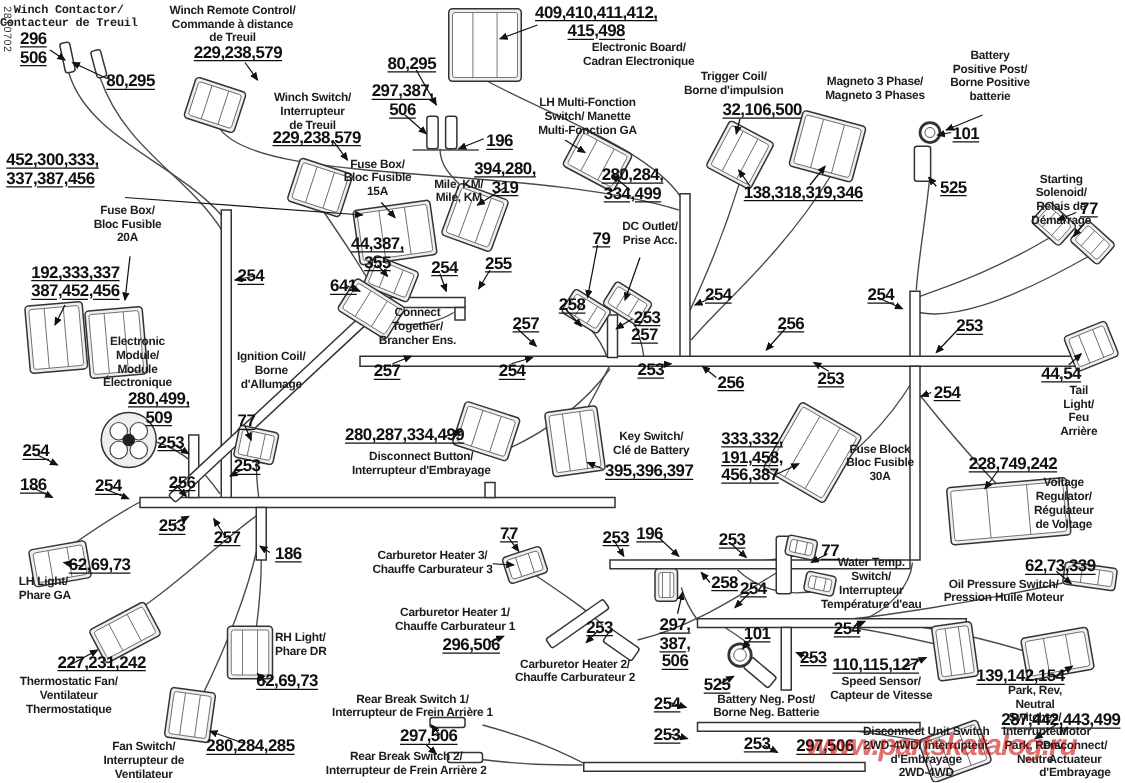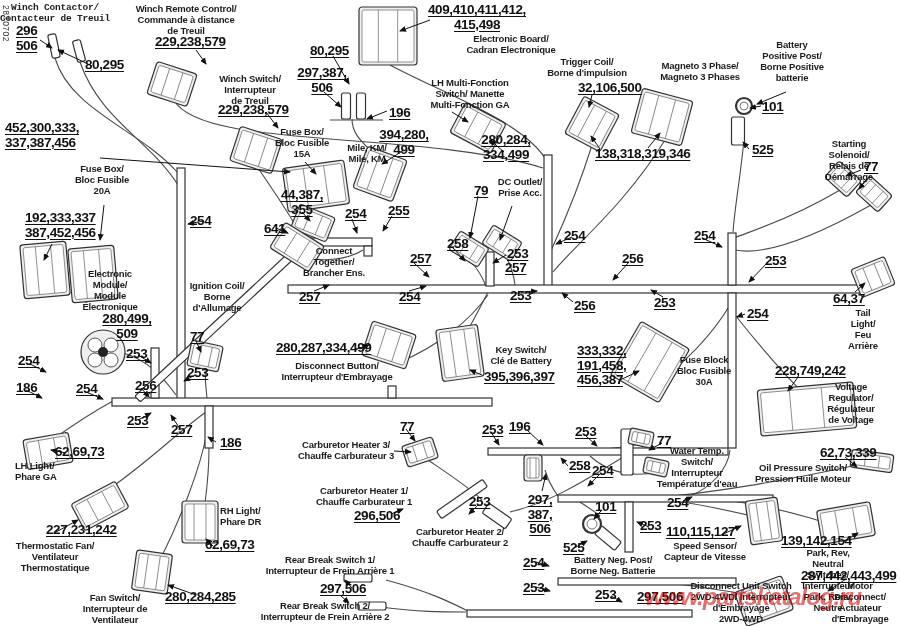--- a/index.html
+++ b/index.html
@@ -537,21 +537,21 @@
 387,452,456</div>
       <div class="t-m c" style="left: 127px; top: 312px;">280,499,
 509</div>
       <div class="t-m c" style="left: 477px; top: 3px;">409,410,411,412,
 415,498</div>
       <div class="t-m" style="left: 310px; top: 44px;">80,295</div>
       <div class="t-m c" style="left: 322px; top: 66px;">297,387,
 506</div>
       <div class="t-m" style="left: 389px; top: 106px;">196</div>
       <div class="t-m c" style="left: 404px; top: 128px;">394,280,
-499</div>
+319</div>
       <div class="t-m c" style="left: 506px; top: 133px;">280,284,
 334,499</div>
       <div class="t-m" style="left: 578px; top: 81px;">32,106,500</div>
       <div class="t-m" style="left: 595px; top: 147px;">138,318,319,346</div>
       <div class="t-m" style="left: 762px; top: 100px;">101</div>
       <div class="t-m" style="left: 752px; top: 143px;">525</div>
       <div class="t-m" style="left: 864px; top: 160px;">77</div>
       <div class="t-m c" style="left: 302px; top: 188px;">44,387,
 355</div>
       <div class="t-m" style="left: 264px; top: 222px;">641</div>
@@ -565,21 +565,21 @@
       <div class="t-m" style="left: 190px; top: 214px;">254</div>
       <div class="t-m" style="left: 564px; top: 229px;">254</div>
       <div class="t-m" style="left: 622px; top: 252px;">256</div>
       <div class="t-m" style="left: 694px; top: 229px;">254</div>
       <div class="t-m" style="left: 765px; top: 254px;">253</div>
       <div class="t-m" style="left: 299px; top: 290px;">257</div>
       <div class="t-m" style="left: 399px; top: 290px;">254</div>
       <div class="t-m" style="left: 510px; top: 289px;">253</div>
       <div class="t-m" style="left: 574px; top: 299px;">256</div>
       <div class="t-m" style="left: 654px; top: 296px;">253</div>
-      <div class="t-m" style="left: 833px; top: 292px;">64,37</div>
+      <div class="t-m" style="left: 833px; top: 292px;">44,54</div>
       <div class="t-m" style="left: 747px; top: 307px;">254</div>
       <div class="t-m" style="left: 126px; top: 347px;">253</div>
       <div class="t-m" style="left: 18px; top: 354px;">254</div>
       <div class="t-m" style="left: 16px; top: 381px;">186</div>
       <div class="t-m" style="left: 76px; top: 382px;">254</div>
       <div class="t-m" style="left: 135px; top: 379px;">256</div>
       <div class="t-m" style="left: 187px; top: 366px;">253</div>
       <div class="t-m" style="left: 127px; top: 414px;">253</div>
       <div class="t-m" style="left: 171px; top: 423px;">257</div>
       <div class="t-m" style="left: 220px; top: 436px;">186</div>

